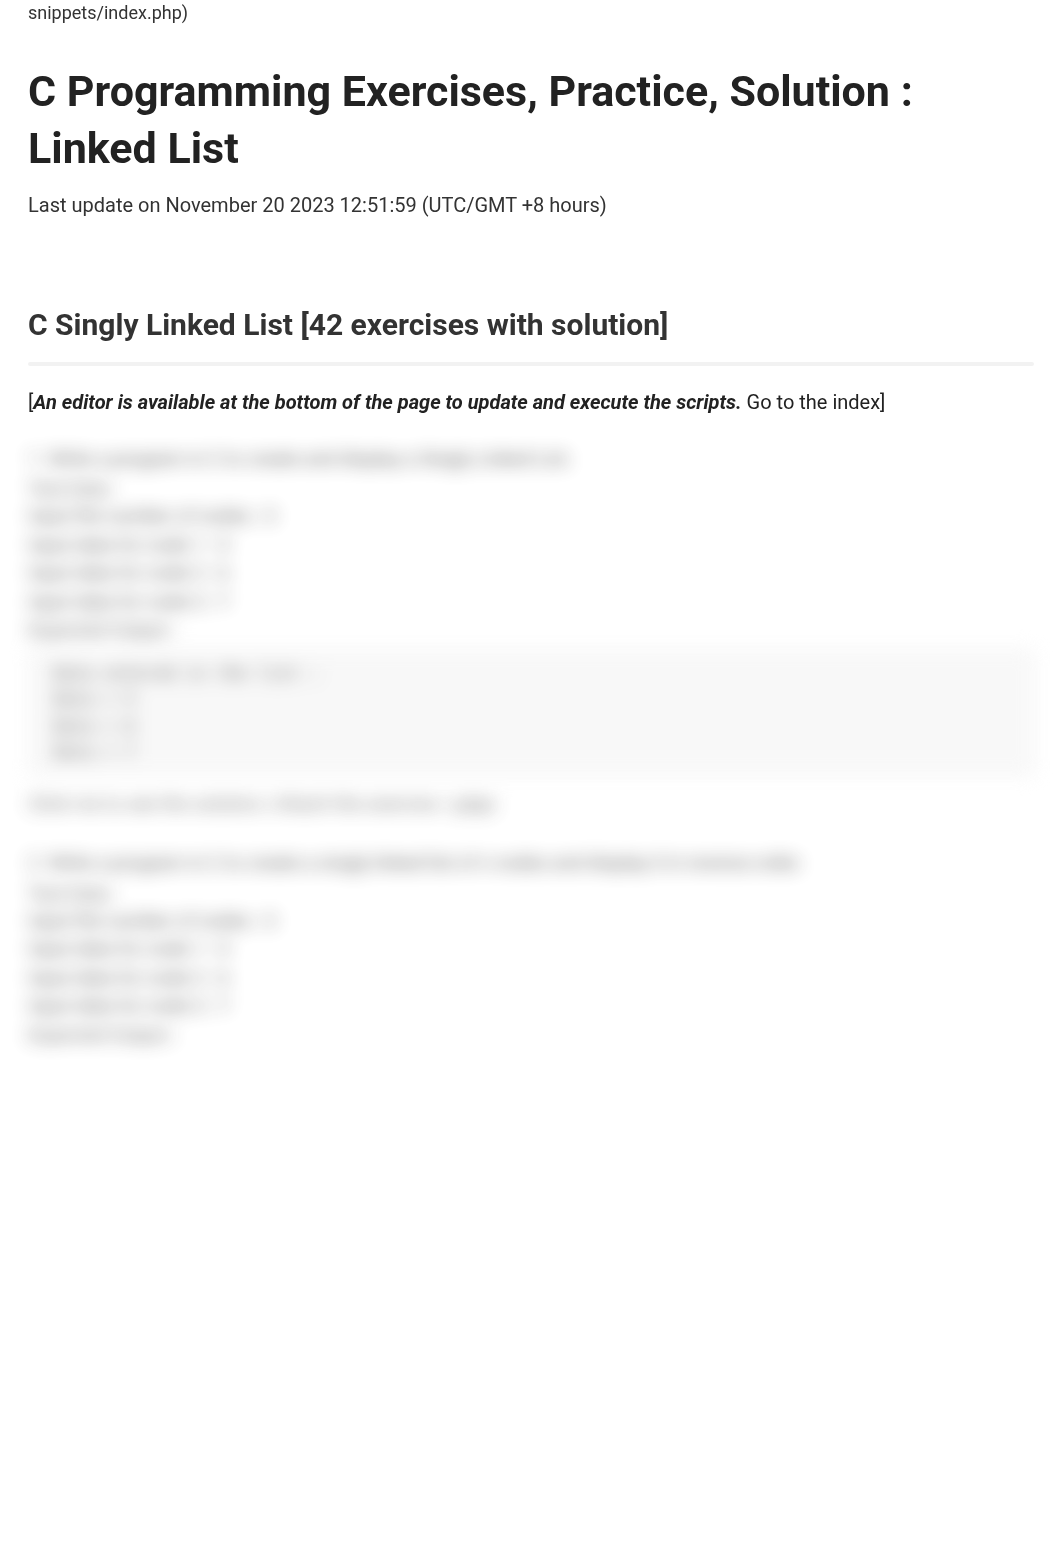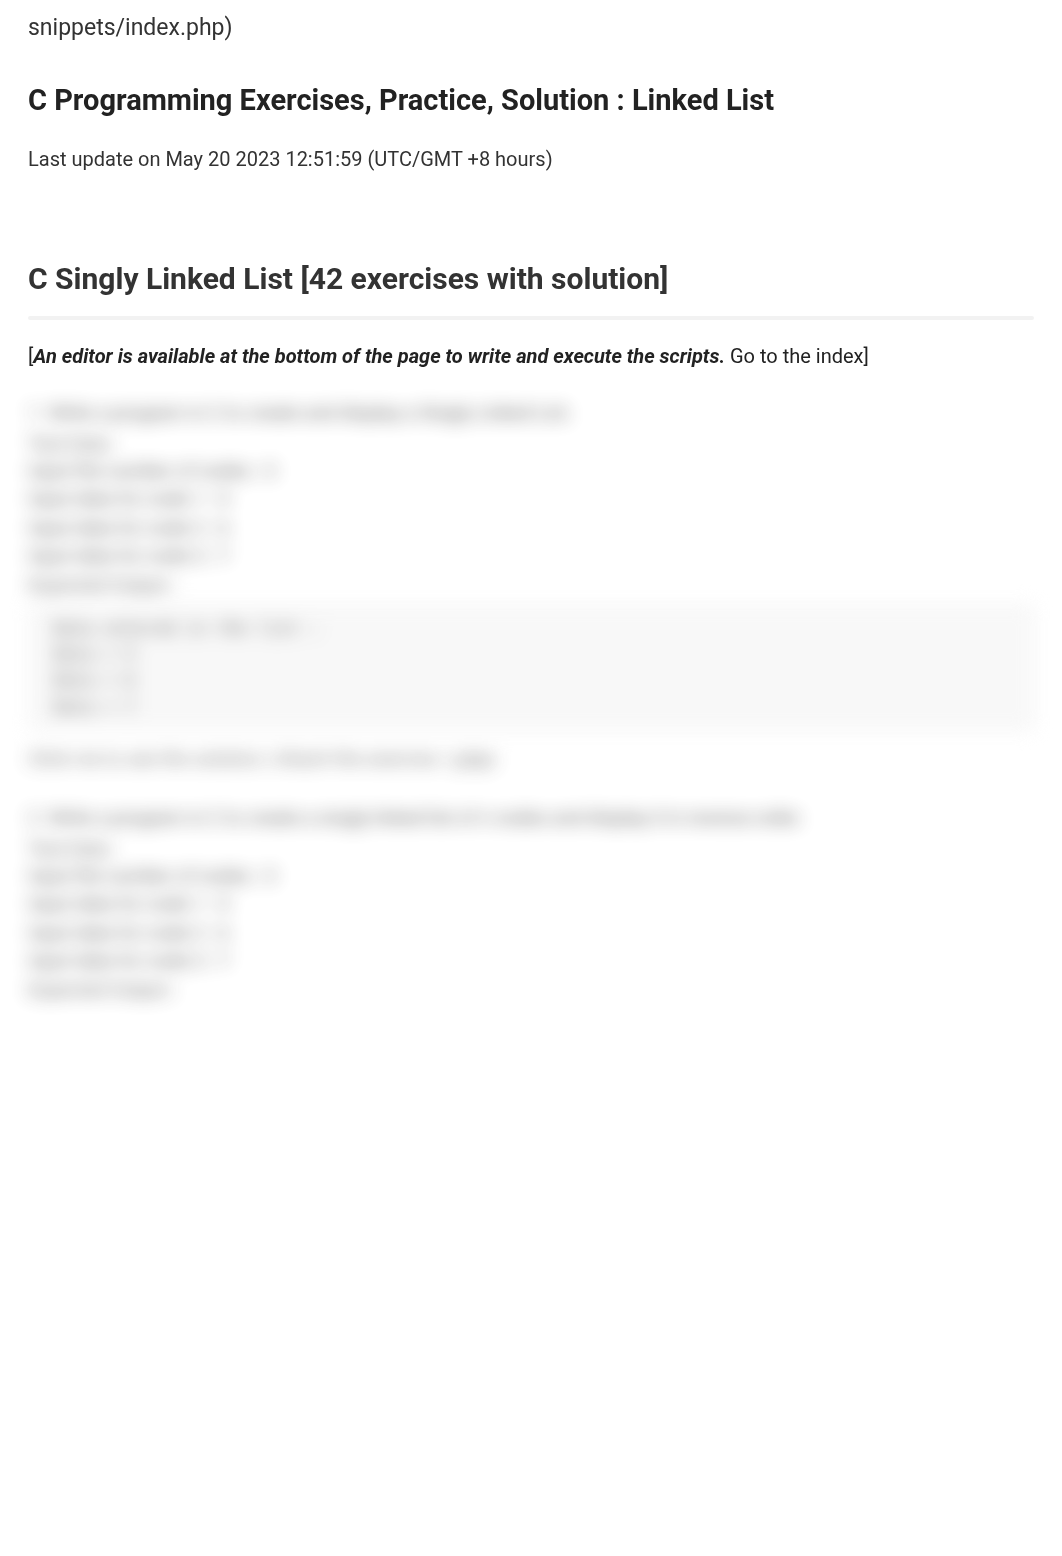--- a/index.html
+++ b/index.html
@@ -5,31 +5,31 @@
   * { margin: 0; padding: 0; box-sizing: border-box; }
   body {
     font-family: -apple-system, BlinkMacSystemFont, "Segoe UI", Roboto, Arial, sans-serif;
     color: #333;
     background: #fff;
     width: 1062px;
     min-height: 1556px;
     padding: 0 28px;
   }
   .breadcrumb-tail {
-    font-size: 23px;
+    font-size: 18px;
     color: #333;
-    padding-top: 14px;
+    padding-top: 2px;
     padding-bottom: 40px;
   }
   h1.page-title {
-    font-size: 29px;
+    font-size: 43px;
     font-weight: 700;
     line-height: 1.32;
     color: #222;
-    margin-bottom: 28px;
+    margin-bottom: 16px;
   }
   .last-update {
     font-size: 20px;
     color: #333;
     margin-bottom: 90px;
   }
   h2.section-head {
     font-size: 30px;
     font-weight: 700;
     color: #333;
@@ -86,28 +86,28 @@
     margin-top: 6px;
   }
 </style>
 </head>
 <body>
 
 <div class="breadcrumb-tail">snippets/index.php)</div>
 
 <h1 class="page-title">C Programming Exercises, Practice, Solution : Linked List</h1>
 
-<div class="last-update">Last update on May 20 2023 12:51:59 (UTC/GMT +8 hours)</div>
+<div class="last-update">Last update on November 20 2023 12:51:59 (UTC/GMT +8 hours)</div>
 
 <h2 class="section-head">C Singly Linked List [42 exercises with solution]</h2>
 
 <div class="hr"></div>
 
 <p class="editor-note">
-  <span>[</span><span class="strong-ital">An editor is available at the bottom of the page to write and execute the scripts.</span><span> Go to the index]</span>
+  <span>[</span><span class="strong-ital">An editor is available at the bottom of the page to update and execute the scripts.</span><span> Go to the index]</span>
 </p>
 
 <div class="blur-wrap">
 
   <div class="ex-block">
     <div class="ex-title">
       <span class="ex-num">1.</span>
       <span>Write a program in C to create and display a Singly Linked List.</span>
     </div>
     <div class="test-label">Test Data :</div>

